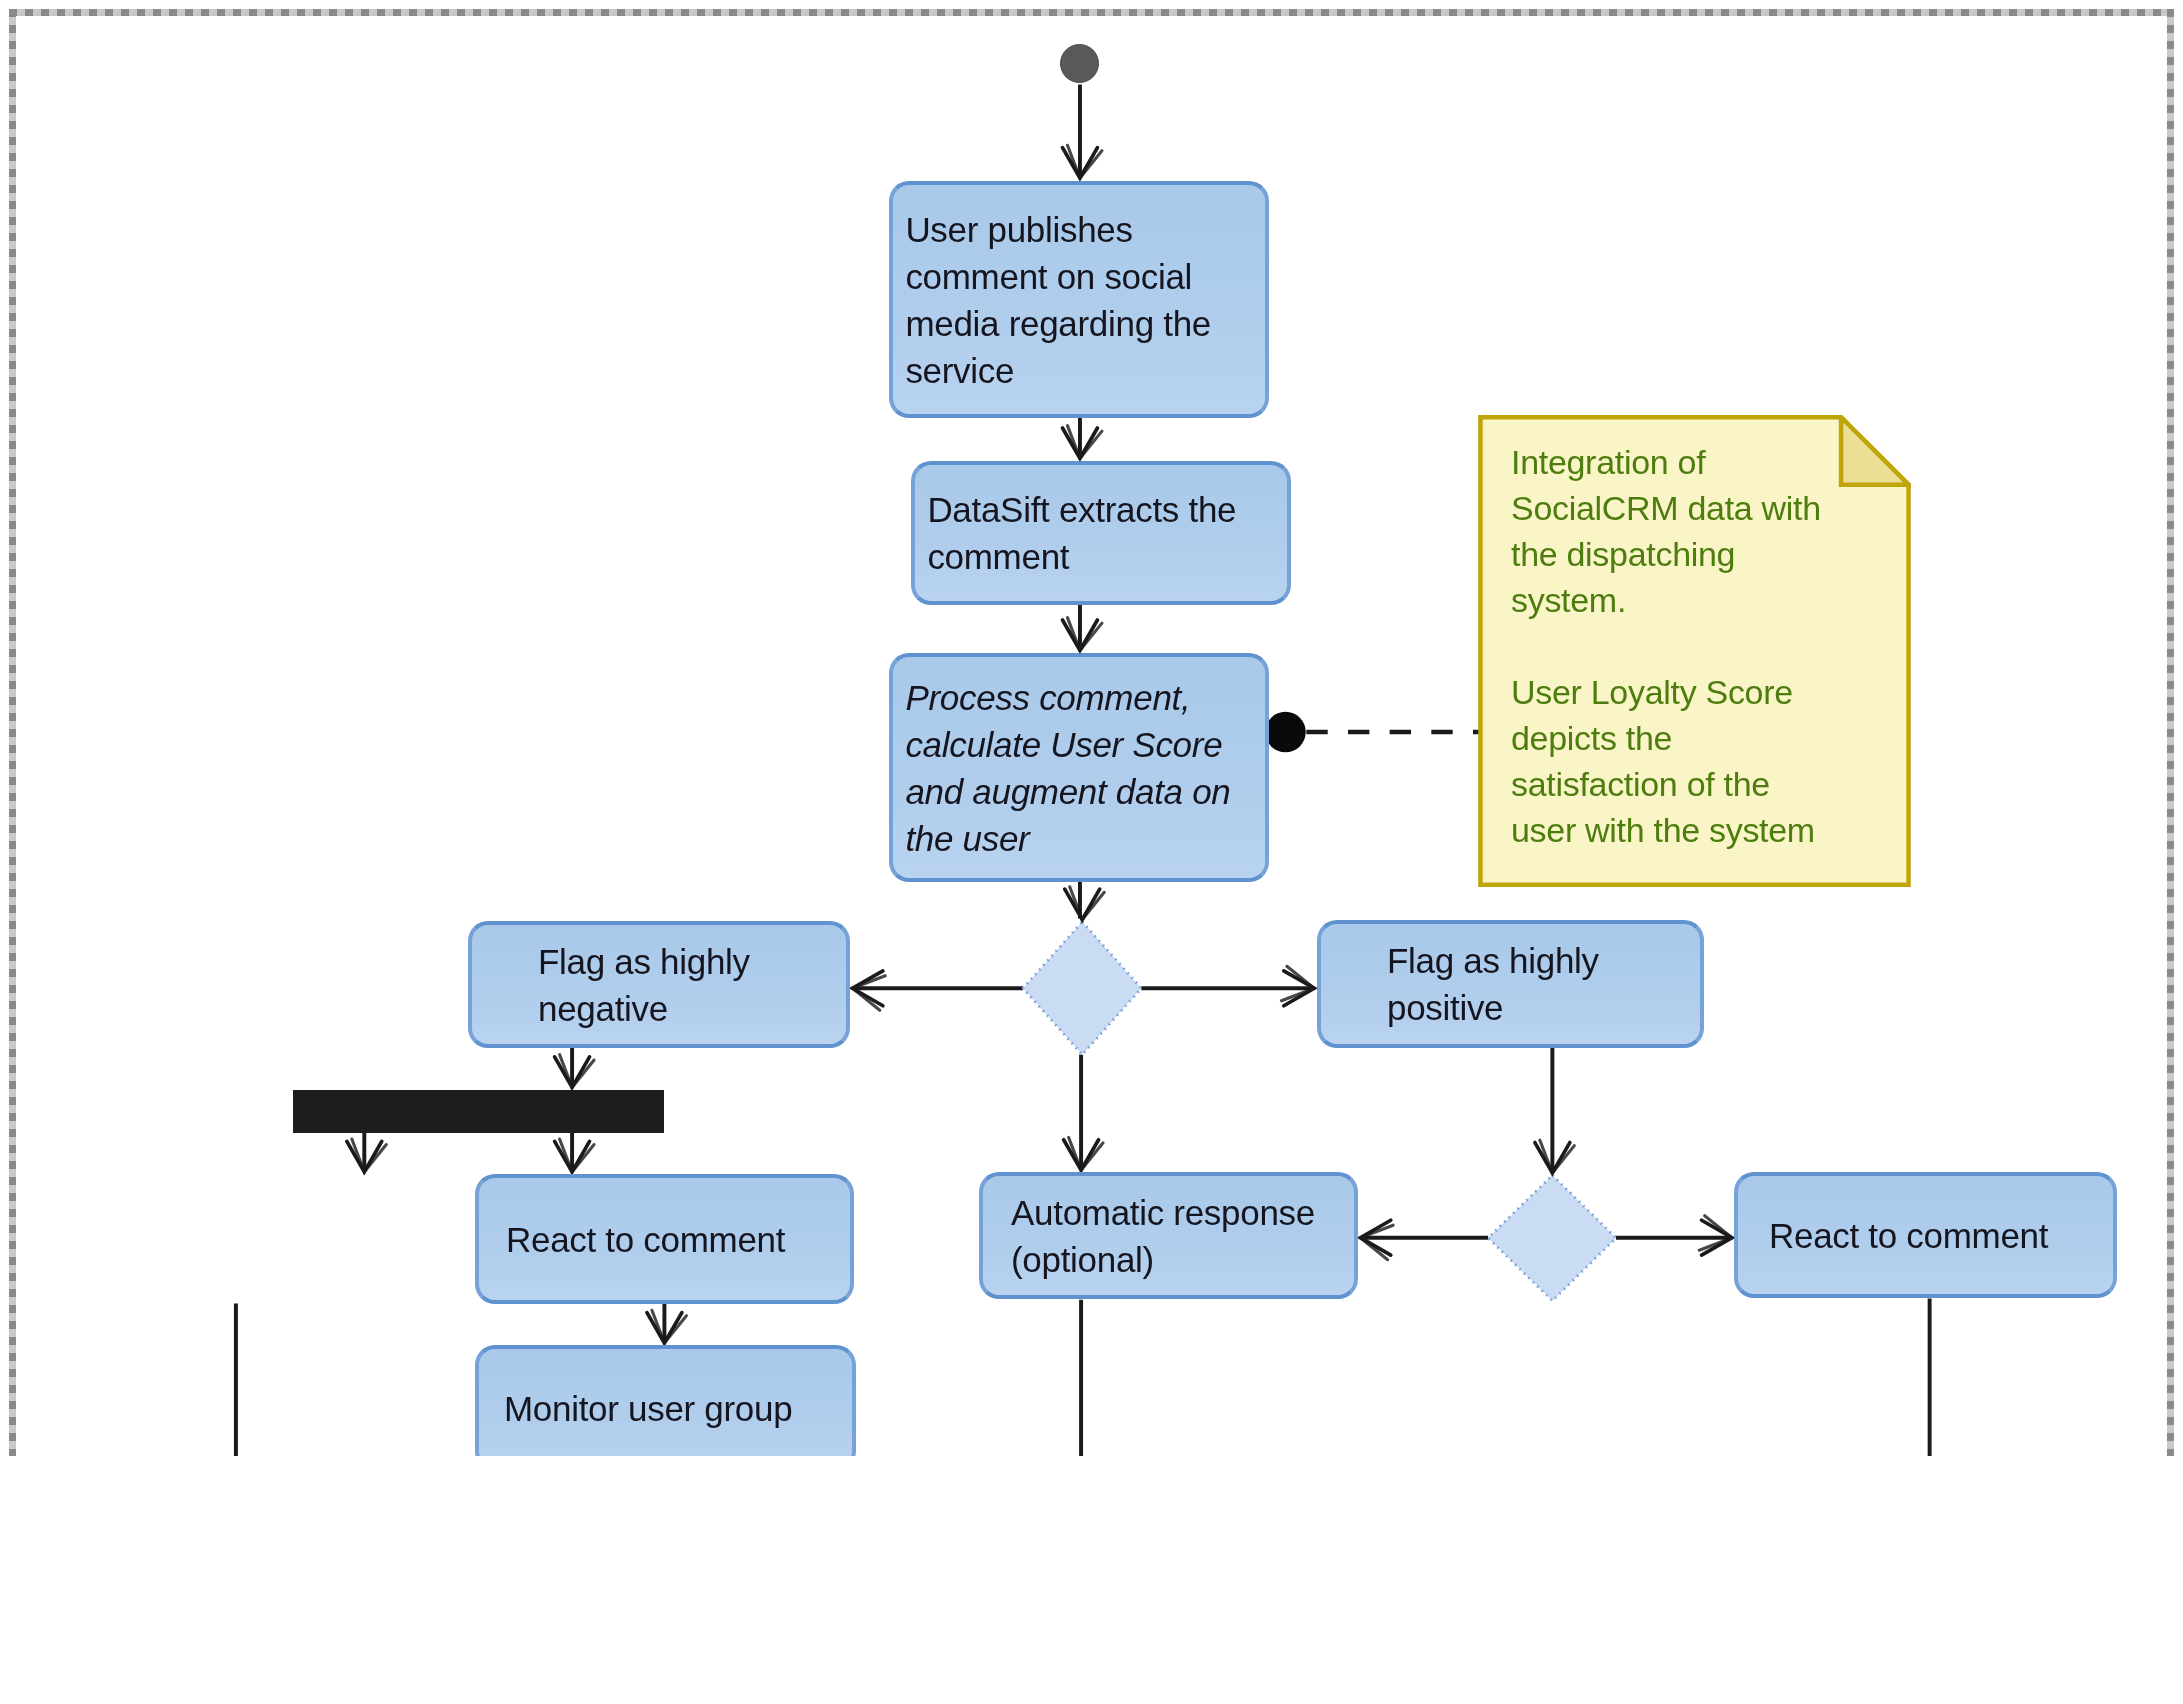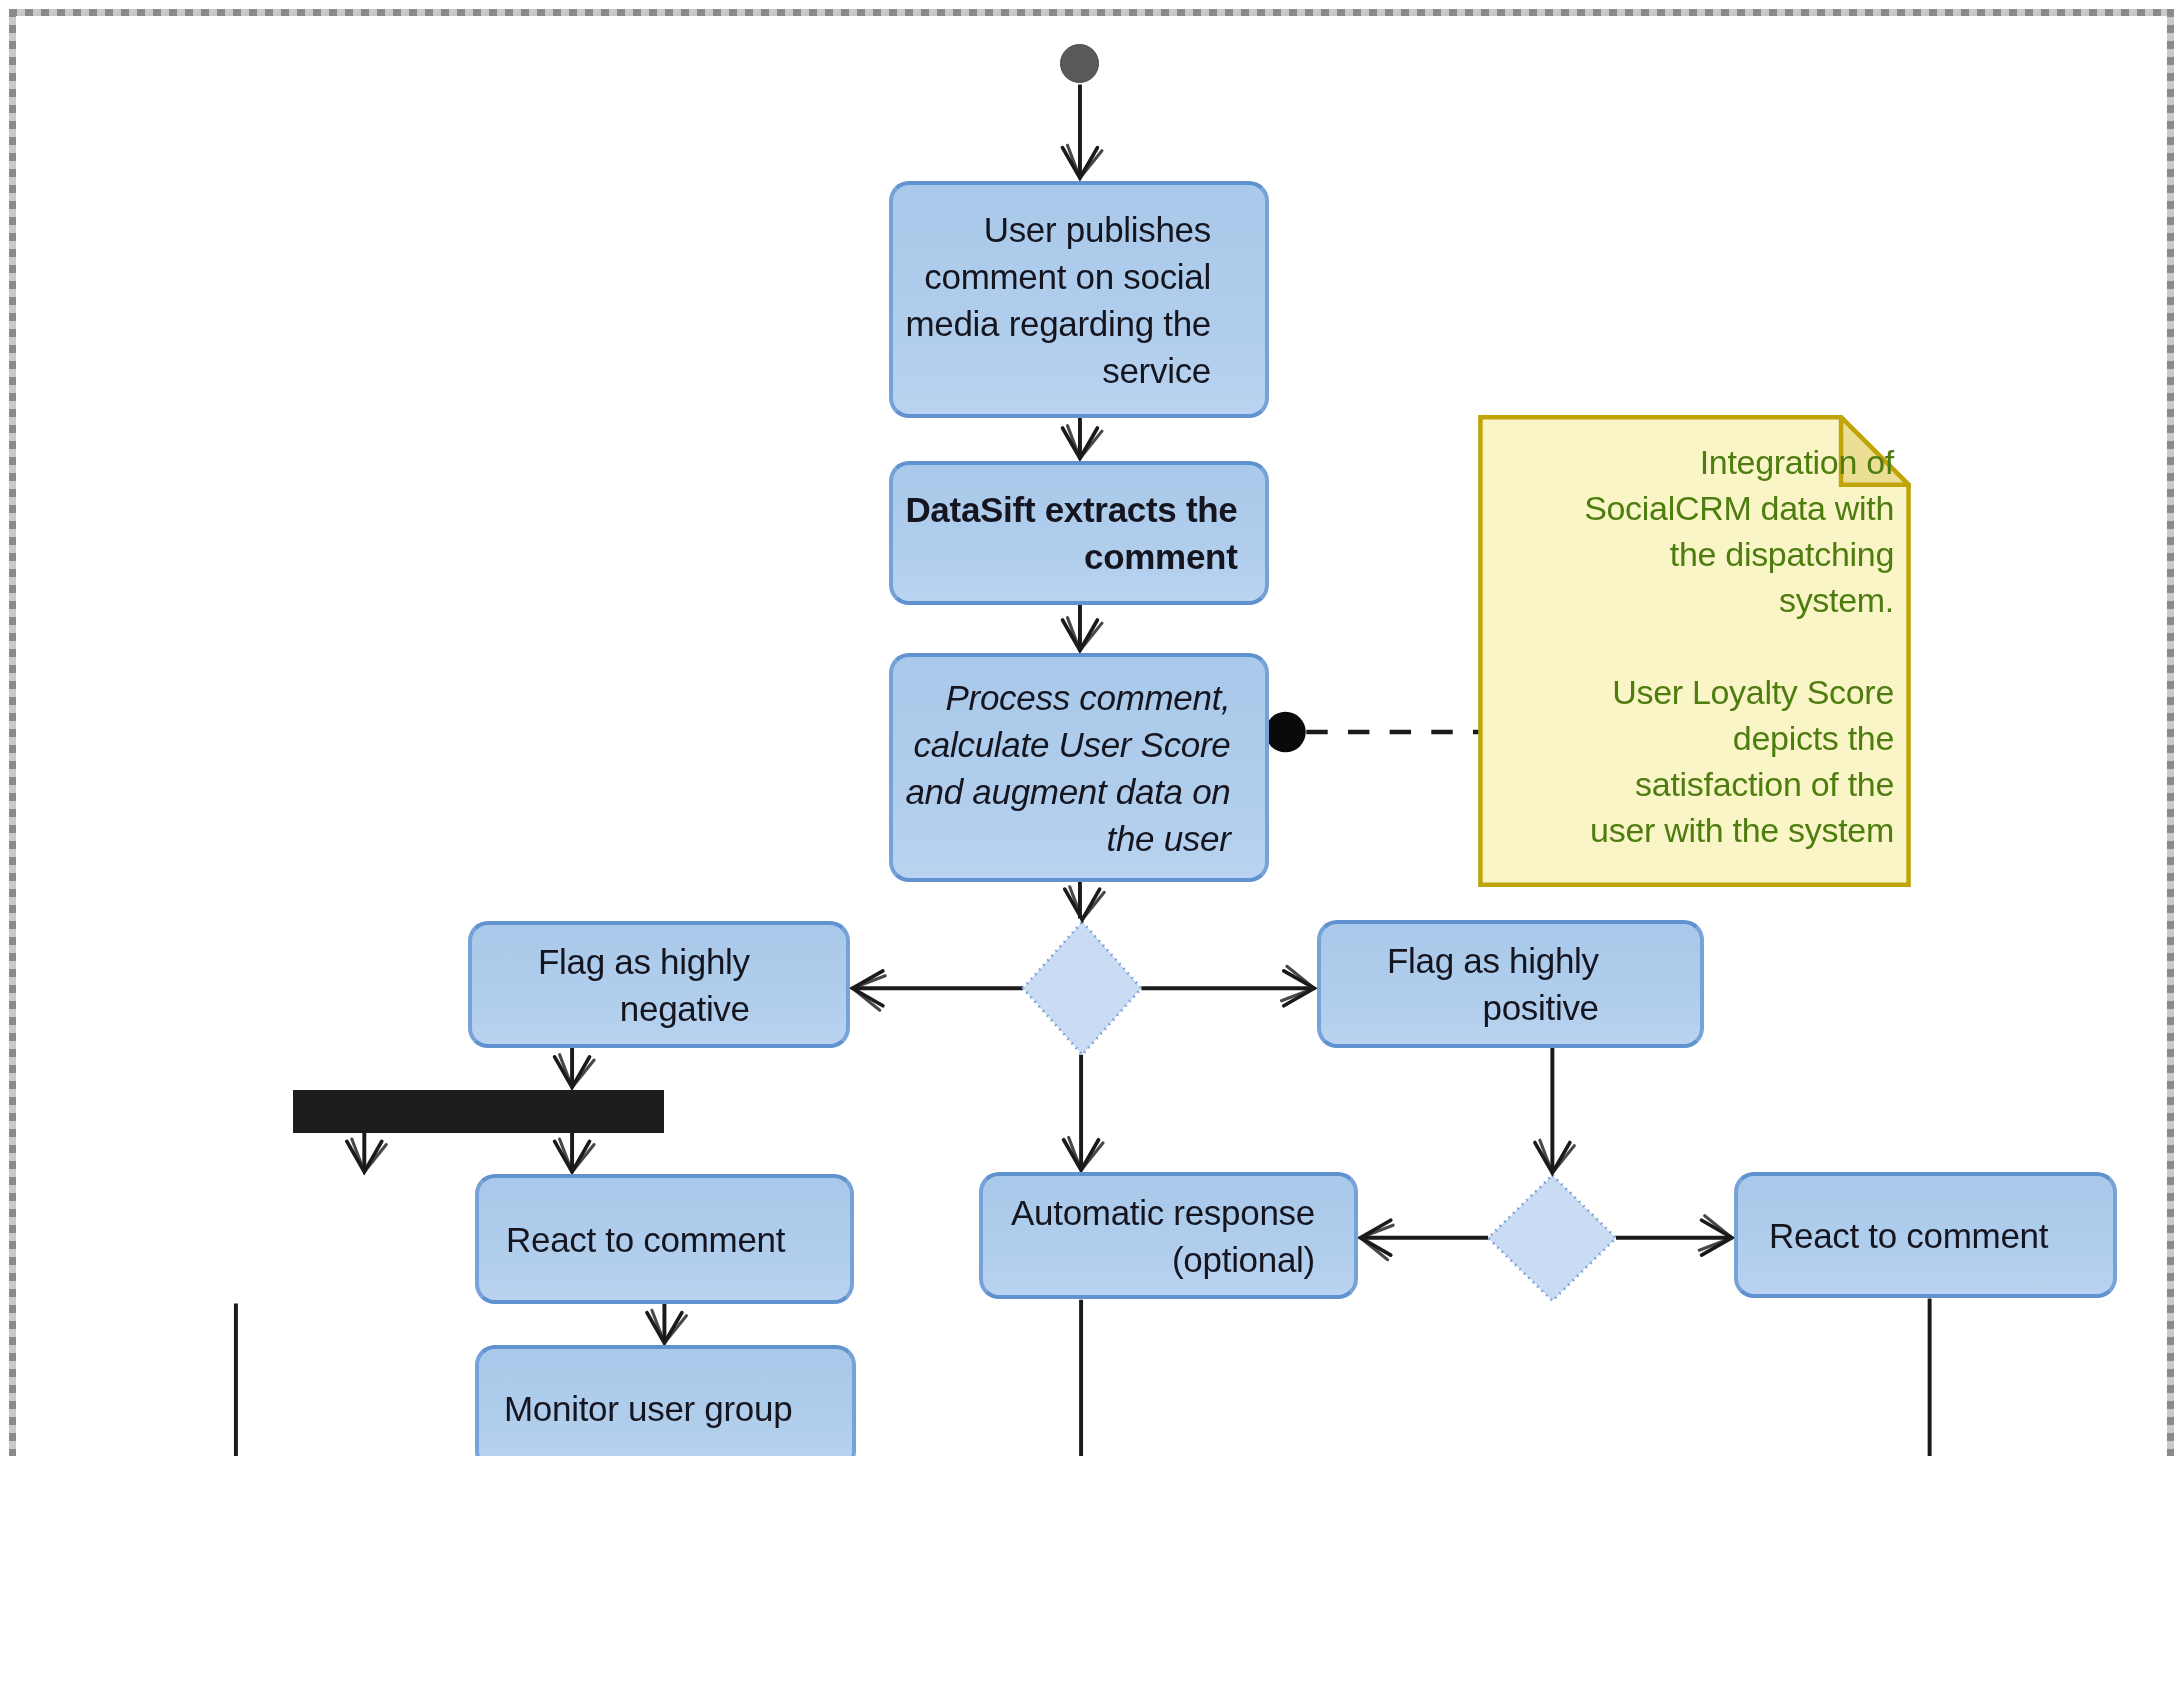--- a/index.html
+++ b/index.html
@@ -2,21 +2,20 @@
 <html style="font-size:9px"><head>
 <meta charset="utf-8">
 <style>
   html,body{margin:0;padding:0;background:#ffffff;}
   #canvas{
     position:relative;
     width:2183px;height:1456px;
     background:#ffffff;
     font-family:"Liberation Sans", sans-serif;
     overflow:hidden;
-    text-align:right;
   }
   
   .frame{position:absolute;background:repeating-linear-gradient(90deg,#8a8a8a 0 8px,#c9c9c9 8px 16px);}
   .frame.vert{background:repeating-linear-gradient(0deg,#8a8a8a 0 8px,#c9c9c9 8px 16px);}
   #frame-top{left:9px;top:9px;width:2165px;height:6.8px;}
   #frame-bottom{left:9px;top:1691px;width:2165px;height:6.8px;}
   #frame-left{left:9px;top:9px;width:6.8px;height:1688px;}
   #frame-right{left:2167px;top:9px;width:6.8px;height:1688px;}
 
   
@@ -34,21 +33,21 @@
     padding-left:var(--pad,12.4px);padding-right:4.5px;
     background:linear-gradient(180deg,#a9c9ea 0%,#b0cdec 60%,#b9d3f0 100%);
     border:4px solid #77a2d8;
     border-top-color:#5f92cf;border-bottom-color:#5f92cf;
     border-radius:20px;
     color:#15151f;
     font-size:35px;line-height:47px;letter-spacing:-0.3px;
     white-space:pre-line;
   }
   #box-user-publishes {left:889px;top:181px; width:380px;height:237px;}
-  #box-datasift      {left:889px;top:461px; width:380px;height:144px;font-weight:bold;}
+  #box-datasift      {left:911px;top:461px; width:380px;height:144px;}
   #box-process       {left:889px;top:653px;width:380px;height:229px;font-style:italic;}
   #box-flag-negative {left:468px; top:921px;width:382px;height:127px;--pad:66px;}
   #box-flag-positive {left:1317px;top:920px;width:387px;height:128px;--pad:66px;}
   #box-post-management{left:45px; top:1174px;width:378px;height:130px;--pad:70px;}
   #box-react-left    {left:475px; top:1174px;width:379px;height:130px;--pad:27px;}
   #box-monitor       {left:475px; top:1345px;width:381px;height:126px;--pad:25px;}
   #box-automatic     {left:979px;top:1172px;width:379px;height:127px;--pad:28px;}
   #box-react-right   {left:1734px;top:1172px;width:383px;height:126px;--pad:31px;}
 
   

